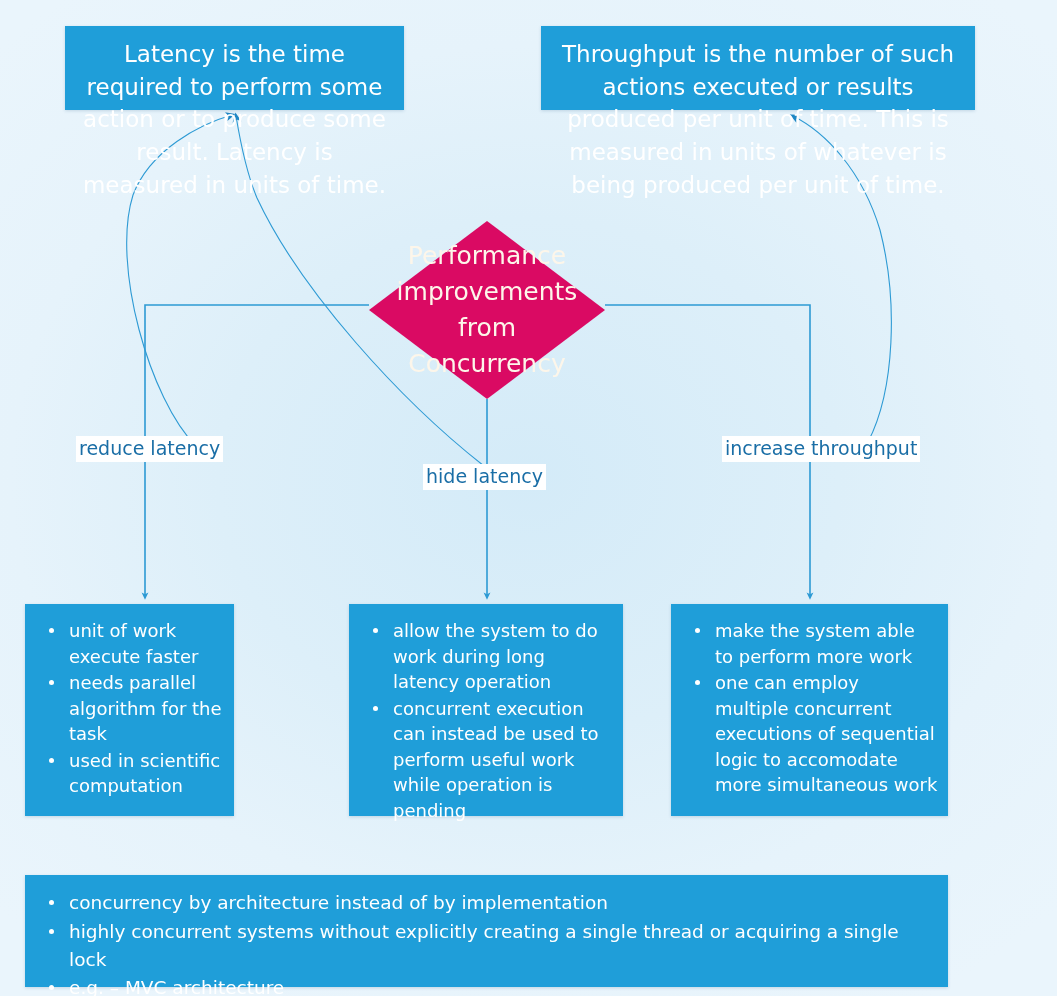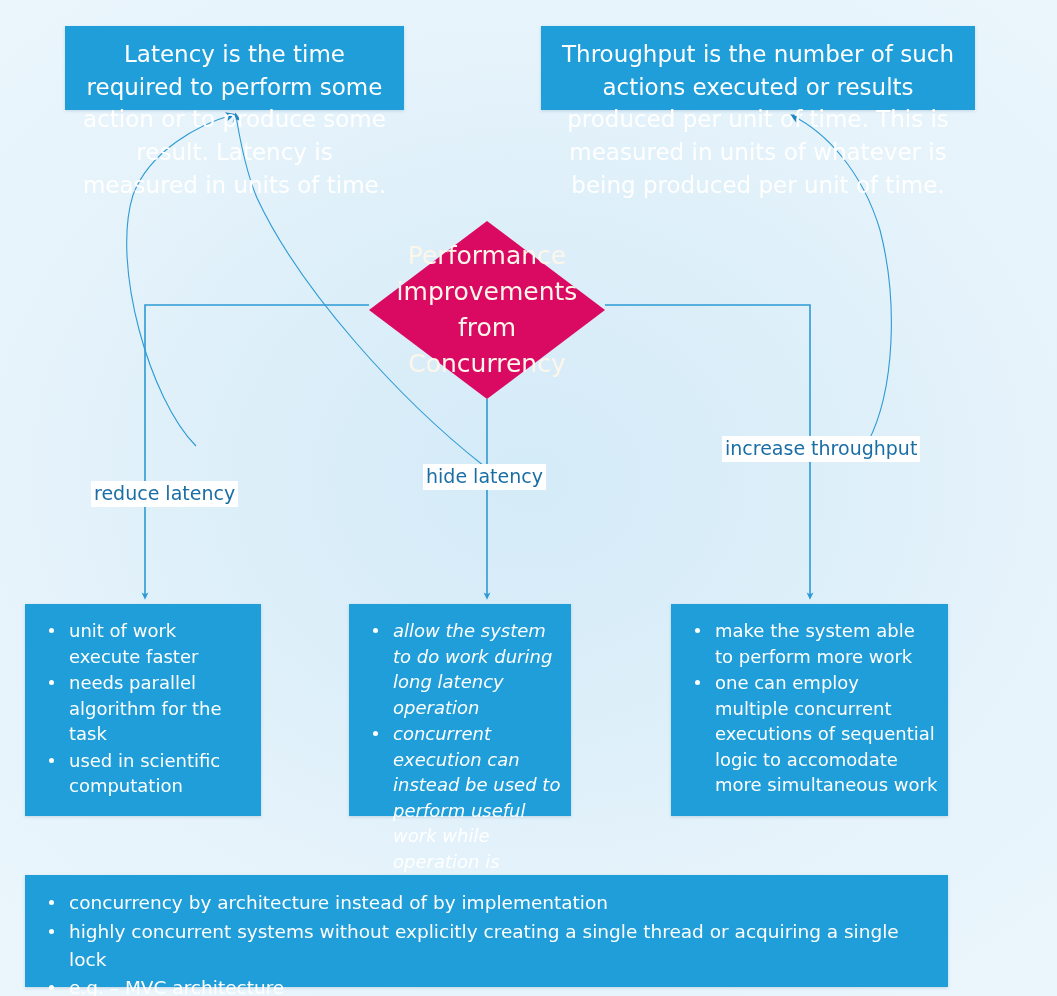--- a/index.html
+++ b/index.html
@@ -158,41 +158,41 @@
     <span>Throughput is the number of such actions executed or results produced per unit of time. This is measured in units of whatever is being produced per unit of time.</span>
   </div>
 
   <div id="diamond-wrap">
     <div id="diamond-shape"></div>
     <div id="diamond-label">Performance
 improvements from
 Concurrency</div>
   </div>
 
-  <div class="edge-label" style="left:91px; top:436px;margin-top:45px;">
+  <div class="edge-label" style="left:76px; top:436px;">
     <span>reduce latency</span>
   </div>
 
   <div class="edge-label" style="left:423px; top:464px;">
     <span>hide latency</span>
   </div>
 
   <div class="edge-label" style="left:722px; top:436px;">
     <span>increase throughput</span>
   </div>
 
-  <div class="blue-box bullet-box" style="left:25px; top:604px; width:236px; height:212px;">
+  <div class="blue-box bullet-box" style="left:25px; top:604px; width:209px; height:212px;">
     <ul>
       <li><span>unit of work execute faster</span></li>
       <li><span>needs parallel algorithm for the task</span></li>
       <li><span>used in scientific computation</span></li>
     </ul>
   </div>
 
-  <div class="blue-box bullet-box" style="left:349px; top:604px; width:222px; height:212px;font-style:italic;">
+  <div class="blue-box bullet-box" style="left:349px; top:604px; width:274px; height:212px;">
     <ul>
       <li><span>allow the system to do work during long latency operation</span></li>
       <li><span>concurrent execution can instead be used to perform useful work while operation is pending</span></li>
     </ul>
   </div>
 
   <div class="blue-box bullet-box" style="left:671px; top:604px; width:277px; height:212px;">
     <ul>
       <li><span>make the system able to perform more work</span></li>
       <li><span>one can employ multiple concurrent executions of sequential logic to accomodate more simultaneous work</span></li>

